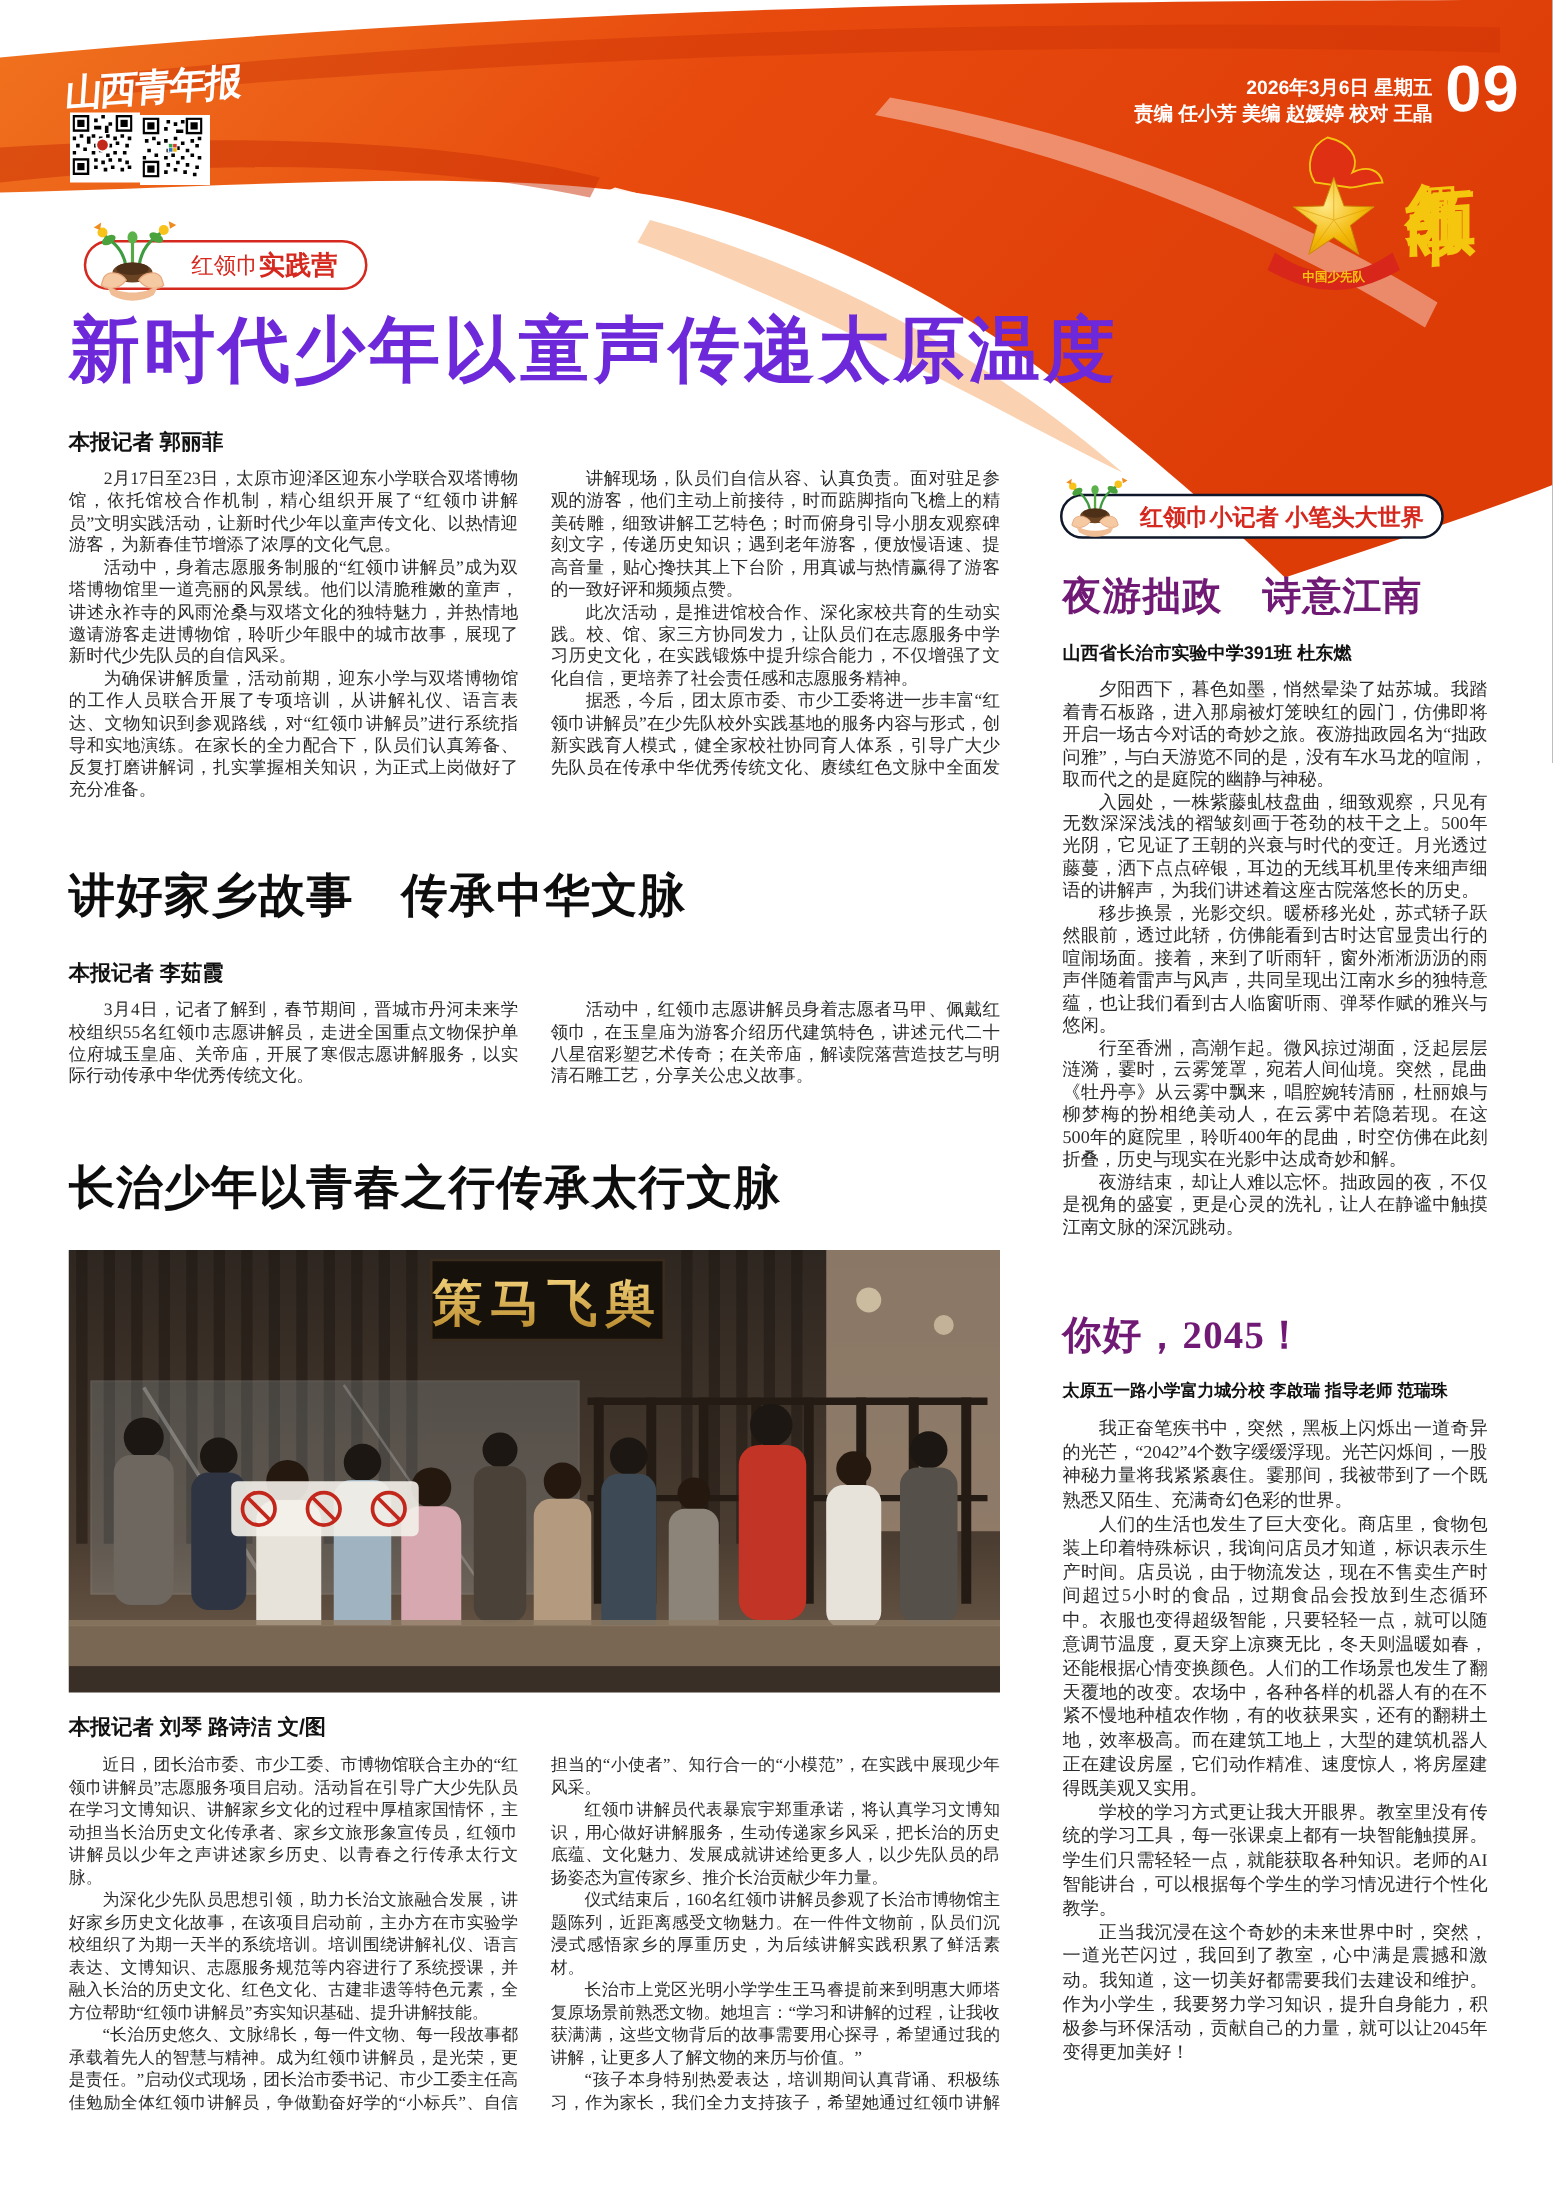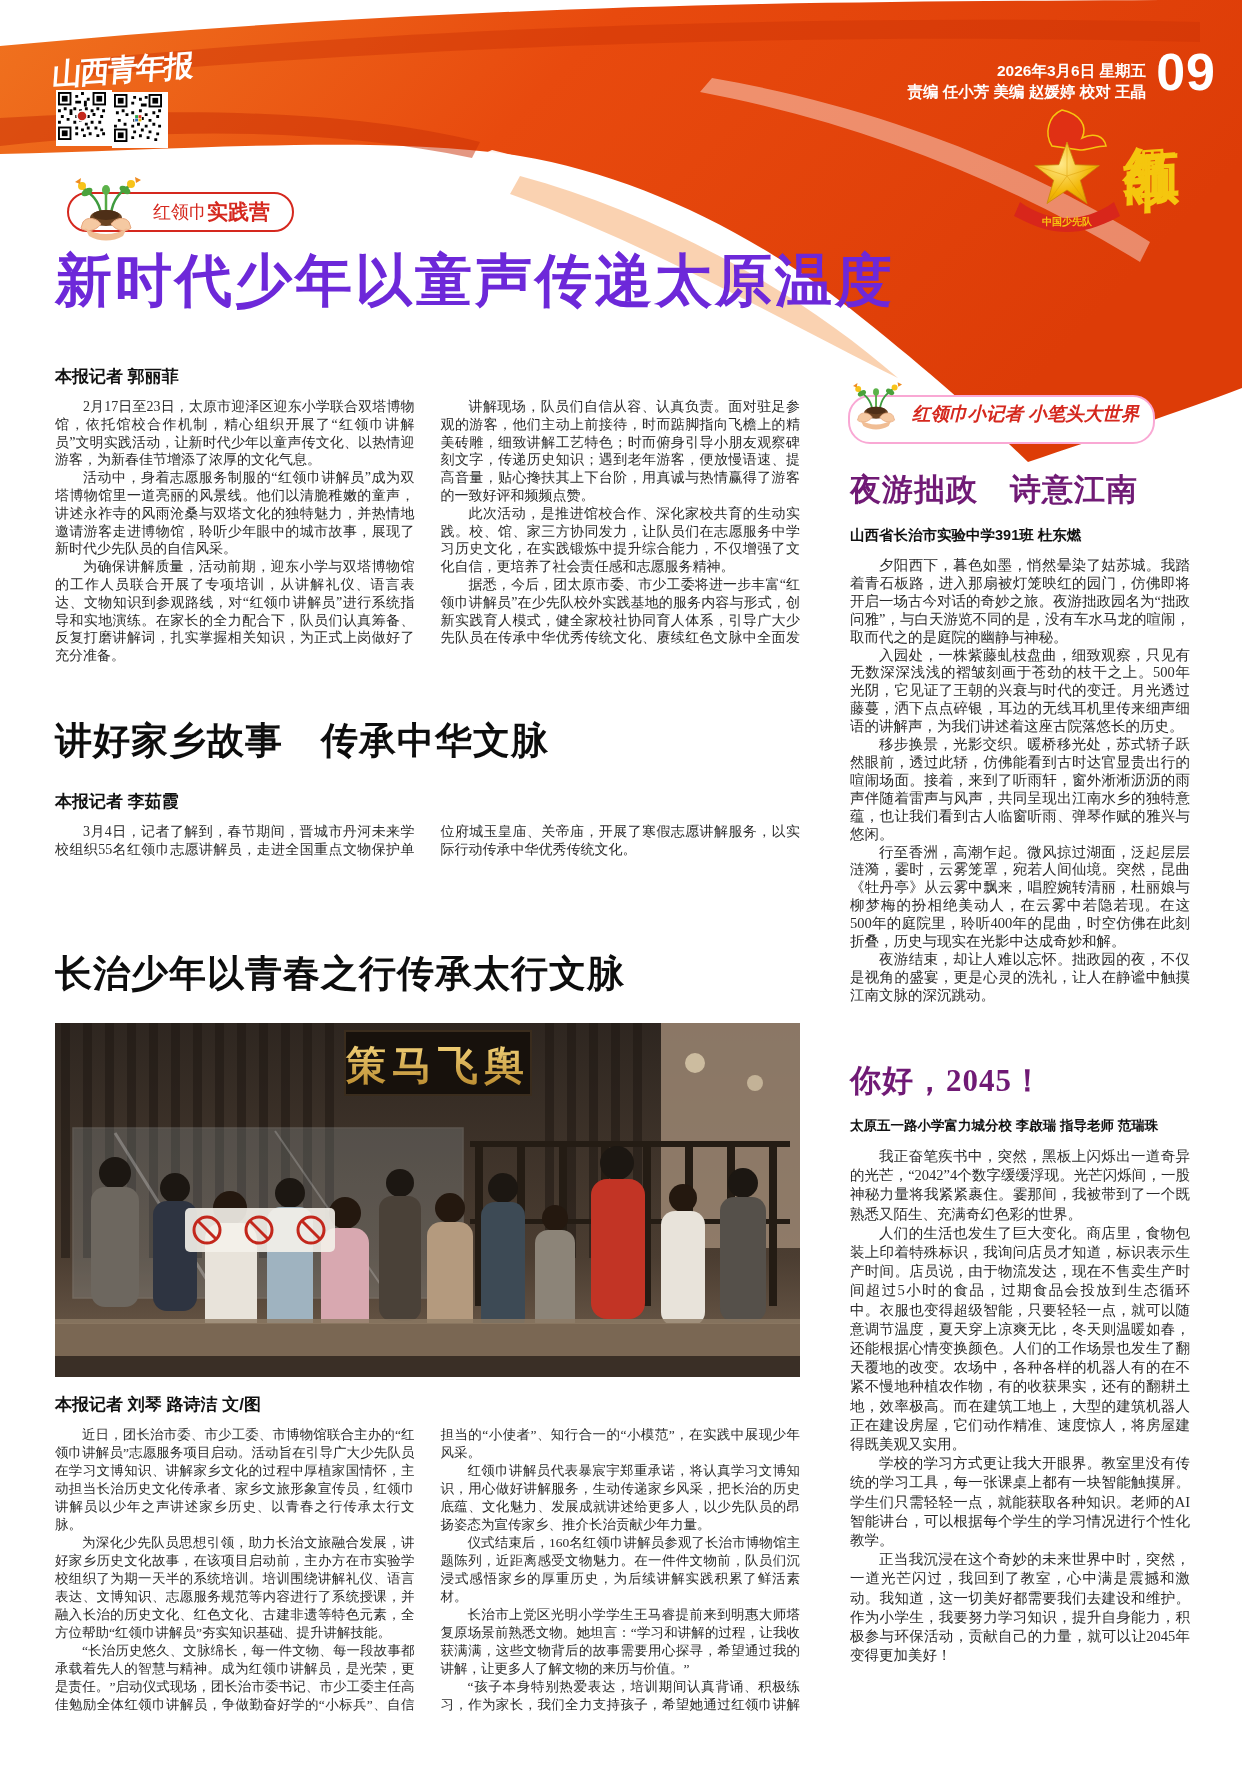--- a/index.html
+++ b/index.html
@@ -28,33 +28,33 @@
         display:inline-flex;align-items:center;padding:0 22px 0 84px;background:#fff;}
   .pill .sprout{position:absolute;left:2px;top:-20px;}
   .pill-prefix{color:#d5281e;font-size:18px;font-family:"Liberation Sans",sans-serif;}
   .pill-bold{color:#d5281e;font-size:21px;font-weight:900;font-family:"Liberation Sans",sans-serif;}
 
   
   .main{position:absolute;left:55px;top:192px;width:745px;}
   .h1{margin:16px 0 0;font-size:57px;font-weight:900;color:#6d28d9;letter-spacing:3px;
       line-height:66px;white-space:nowrap;}
   .byline{font-family:"Liberation Sans",sans-serif;font-weight:bold;font-size:17px;color:#111;}
-  .by1{margin-top:51px;} .by2{margin-top:26px;} .by3{margin-top:16px;}
+  .by1{margin-top:28px;} .by2{margin-top:26px;} .by3{margin-top:16px;}
   .h2{margin:44px 0 0;font-size:37px;font-weight:900;color:#0d0d0d;letter-spacing:1px;line-height:46px;}
   .cols{column-count:2;column-gap:26px;overflow:hidden;margin-top:10px;}
   .cols p{margin:0;text-indent:2em;text-align:justify;color:#2b2b2b;}
   .a1{height:276px;font-size:14px;line-height:17.8px;}
   .a2{height:106px;font-size:14px;line-height:17.8px;}
   .a3{height:292px;font-size:13.5px;line-height:18px;}
   .photo{margin-top:26px;width:745px;height:354px;overflow:hidden;background:#3a2f26;}
 
   
   .sidebar{position:absolute;left:850px;top:395px;width:340px;}
-  .sb-pill{position:relative;border:2px solid #f9a8d4;border-radius:22px;height:32px;margin-left:-2px;
-           display:inline-flex;align-items:center;padding:0 14px 13px 62px;background:#fff;font-style:italic;}
+  .sb-pill{position:relative;border:2px solid #0f172a;border-radius:22px;height:32px;margin-left:-2px;
+           display:inline-flex;align-items:center;padding:0 14px 0 62px;background:#fff;}
   .sb-pill .sprout{position:absolute;left:0;top:-17px;}
   .sb-pill-text{color:#d5281e;font-size:18.5px;font-weight:900;white-space:nowrap;
                 font-family:"Liberation Sans",sans-serif;}
   .sh{margin:26px 0 0;font-size:31px;font-weight:900;color:#701a75;letter-spacing:1px;line-height:40px;}
   .sby{margin-top:16px;font-size:14.5px;}
   .sbody{overflow:hidden;margin-top:12px;}
   .sbody p{margin:0;text-indent:2em;text-align:justify;color:#2b2b2b;}
   .s1{height:452px;font-size:14.5px;line-height:17.9px;}
   .s2{height:582px;font-size:14.5px;line-height:19.2px;}
   .sh2{margin-top:52px;}
@@ -196,20 +196,21 @@
       <p>为确保讲解质量，活动前期，迎东小学与双塔博物馆的工作人员联合开展了专项培训，从讲解礼仪、语言表达、文物知识到参观路线，对“红领巾讲解员”进行系统指导和实地演练。在家长的全力配合下，队员们认真筹备、反复打磨讲解词，扎实掌握相关知识，为正式上岗做好了充分准备。</p>
       <p>讲解现场，队员们自信从容、认真负责。面对驻足参观的游客，他们主动上前接待，时而踮脚指向飞檐上的精美砖雕，细致讲解工艺特色；时而俯身引导小朋友观察碑刻文字，传递历史知识；遇到老年游客，便放慢语速、提高音量，贴心搀扶其上下台阶，用真诚与热情赢得了游客的一致好评和频频点赞。</p>
       <p>此次活动，是推进馆校合作、深化家校共育的生动实践。校、馆、家三方协同发力，让队员们在志愿服务中学习历史文化，在实践锻炼中提升综合能力，不仅增强了文化自信，更培养了社会责任感和志愿服务精神。</p>
       <p>据悉，今后，团太原市委、市少工委将进一步丰富“红领巾讲解员”在少先队校外实践基地的服务内容与形式，创新实践育人模式，健全家校社协同育人体系，引导广大少先队员在传承中华优秀传统文化、赓续红色文脉中全面发展，努力成长为德智体美劳全面发展的新时代好队员，展现少先队员昂扬向上、向善有为的时代风采。</p>
     </div>
 
     <h2 class="h2">讲好家乡故事　传承中华文脉</h2>
     <div class="byline by2">本报记者 李茹霞</div>
     <div class="cols a2">
       <p>3月4日，记者了解到，春节期间，晋城市丹河未来学校组织55名红领巾志愿讲解员，走进全国重点文物保护单位府城玉皇庙、关帝庙，开展了寒假志愿讲解服务，以实际行动传承中华优秀传统文化。</p>
+      <p>活动中，红领巾志愿讲解员身着志愿者马甲、佩戴红领巾，在玉皇庙为游客介绍历代建筑特色，讲述元代二十八星宿彩塑艺术传奇；在关帝庙，解读院落营造技艺与明清石雕工艺，分享关公忠义故事。</p>
 
     </div>
 
     <h2 class="h2" style="margin-top:22px;">长治少年以青春之行传承太行文脉</h2>
 
     
     <div class="photo">
       <svg width="745" height="333" viewBox="0 0 745 333">
         <defs>
           <linearGradient id="phBg" x1="0" y1="0" x2="0" y2="1">

